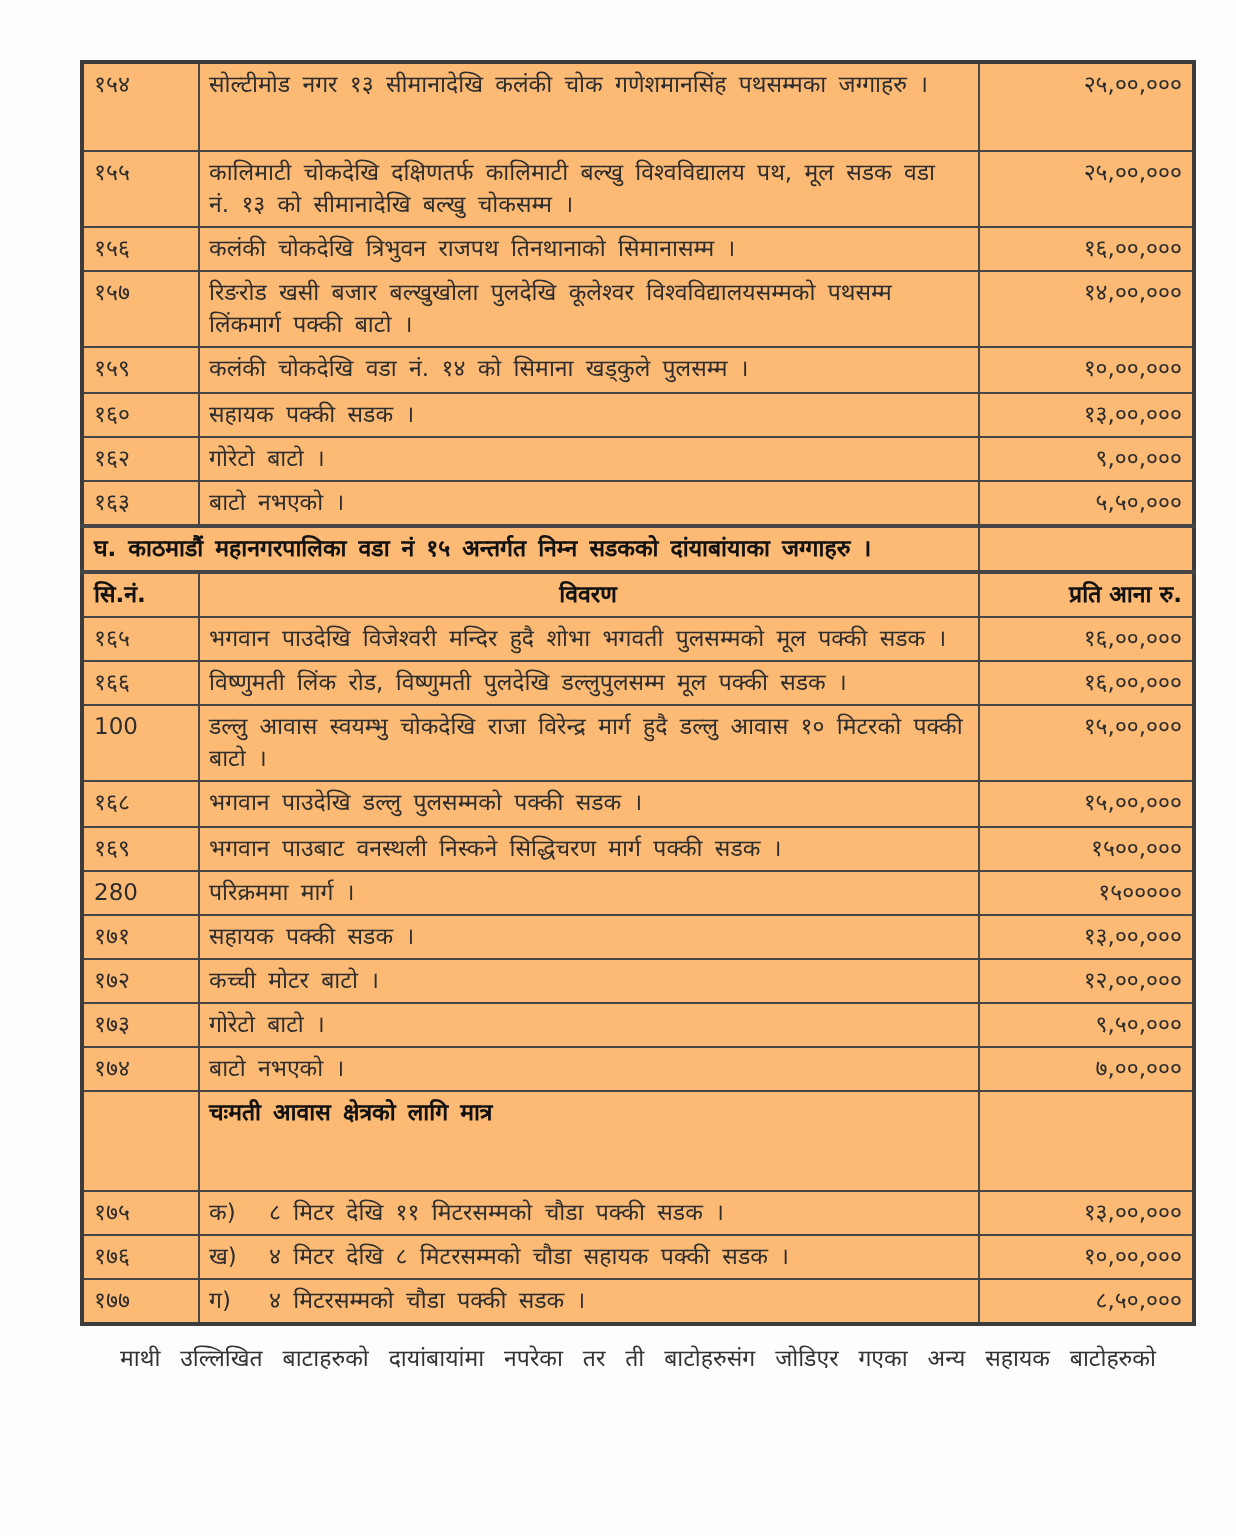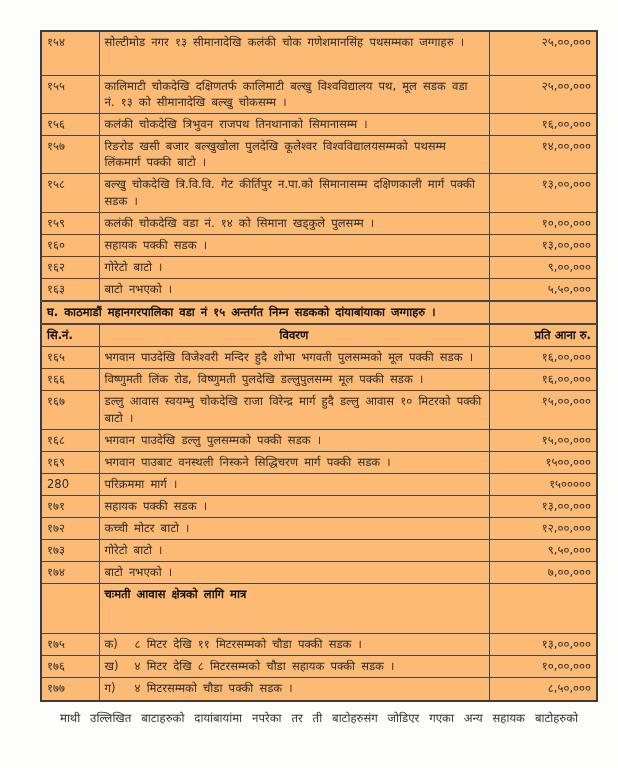--- a/index.html
+++ b/index.html
@@ -92,25 +92,20 @@
           <td class="c-sn">१५६</td>
           <td class="c-desc">कलंकी चोकदेखि त्रिभुवन राजपथ तिनथानाको सिमानासम्म ।</td>
           <td class="c-rate">१६,००,०००</td>
         </tr>
         <tr>
           <td class="c-sn">१५७</td>
           <td class="c-desc">रिङरोड खसी बजार बल्खुखोला पुलदेखि कूलेश्वर विश्वविद्यालयसम्मको पथसम्म लिंकमार्ग पक्की बाटो ।</td>
           <td class="c-rate">१४,००,०००</td>
         </tr>
         <tr>
-          <td class="c-sn">१५८</td>
-          <td class="c-desc">बल्खु चोकदेखि त्रि.वि.वि. गेट कीर्तिपुर न.पा.को सिमानासम्म दक्षिणकाली मार्ग पक्की सडक ।</td>
-          <td class="c-rate">१३,००,०००</td>
-        </tr>
-        <tr>
           <td class="c-sn">१५९</td>
           <td class="c-desc">कलंकी चोकदेखि वडा नं. १४ को सिमाना खड्कुले पुलसम्म ।</td>
           <td class="c-rate">१०,००,०००</td>
         </tr>
         <tr>
           <td class="c-sn">१६०</td>
           <td class="c-desc">सहायक पक्की सडक ।</td>
           <td class="c-rate">१३,००,०००</td>
         </tr>
         <tr>
@@ -136,21 +131,21 @@
           <td class="c-sn">१६५</td>
           <td class="c-desc">भगवान पाउदेखि विजेश्वरी मन्दिर हुदै शोभा भगवती पुलसम्मको मूल पक्की सडक ।</td>
           <td class="c-rate">१६,००,०००</td>
         </tr>
         <tr>
           <td class="c-sn">१६६</td>
           <td class="c-desc">विष्णुमती लिंक रोड, विष्णुमती पुलदेखि डल्लुपुलसम्म मूल पक्की सडक ।</td>
           <td class="c-rate">१६,००,०००</td>
         </tr>
         <tr>
-          <td class="c-sn">१६७</td>
+          <td class="c-sn">100</td>
           <td class="c-desc">डल्लु आवास स्वयम्भु चोकदेखि राजा विरेन्द्र मार्ग हुदै डल्लु आवास १० मिटरको पक्की बाटो ।</td>
           <td class="c-rate">१५,००,०००</td>
         </tr>
         <tr>
           <td class="c-sn">१६८</td>
           <td class="c-desc">भगवान पाउदेखि डल्लु पुलसम्मको पक्की सडक ।</td>
           <td class="c-rate">१५,००,०००</td>
         </tr>
         <tr>
           <td class="c-sn">१६९</td>

